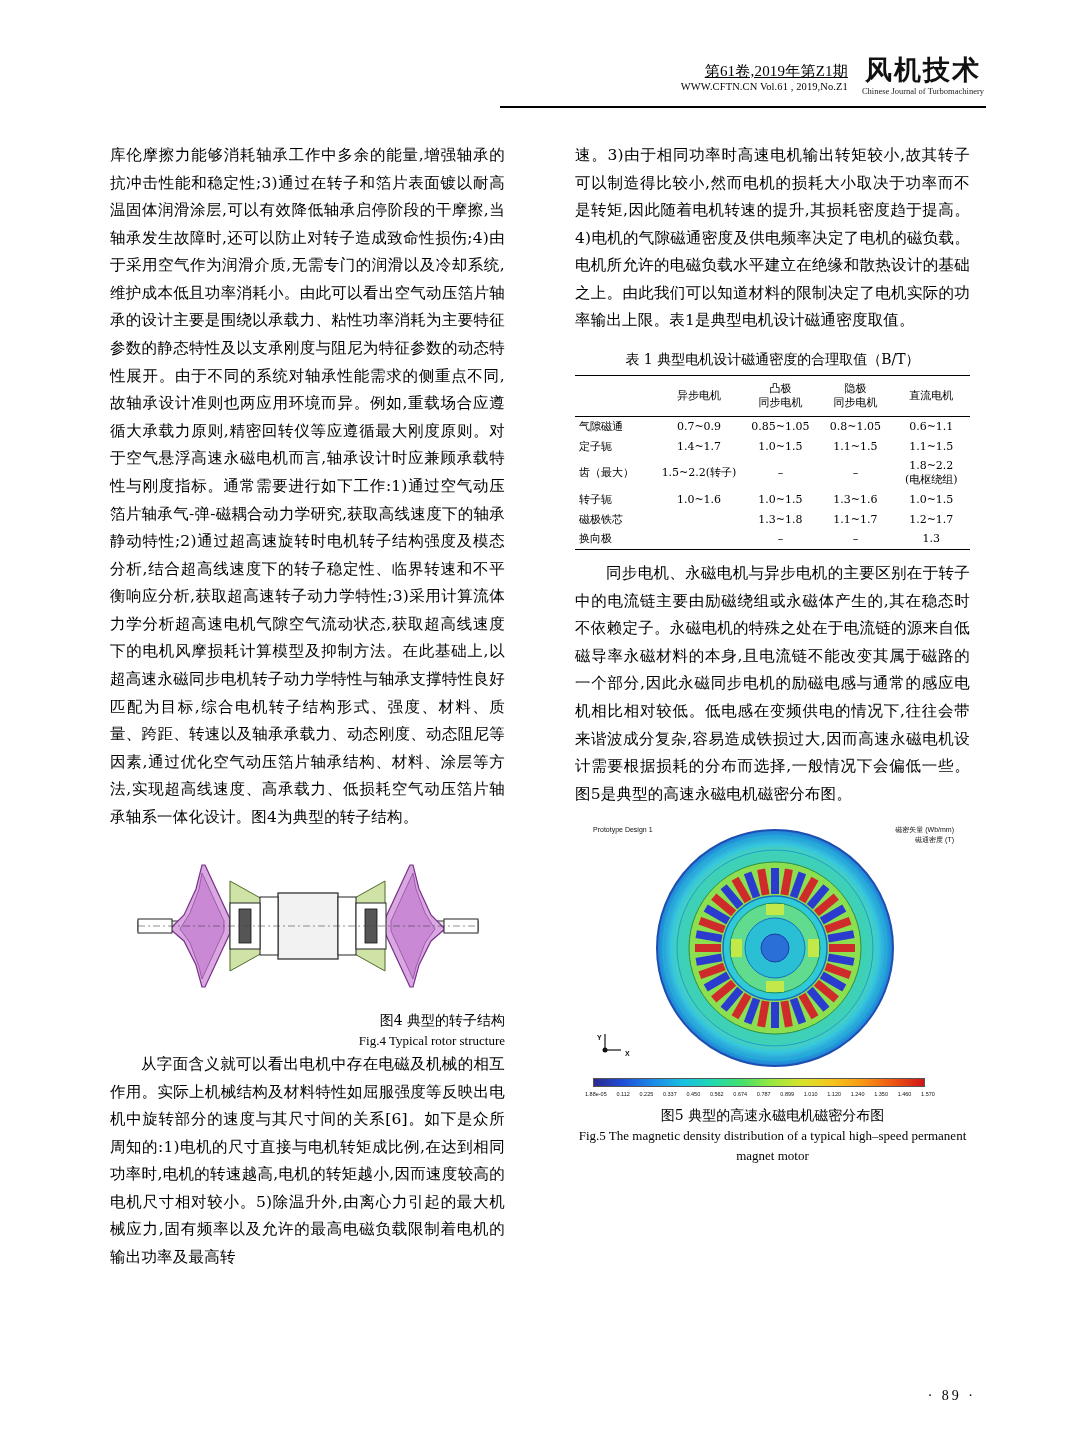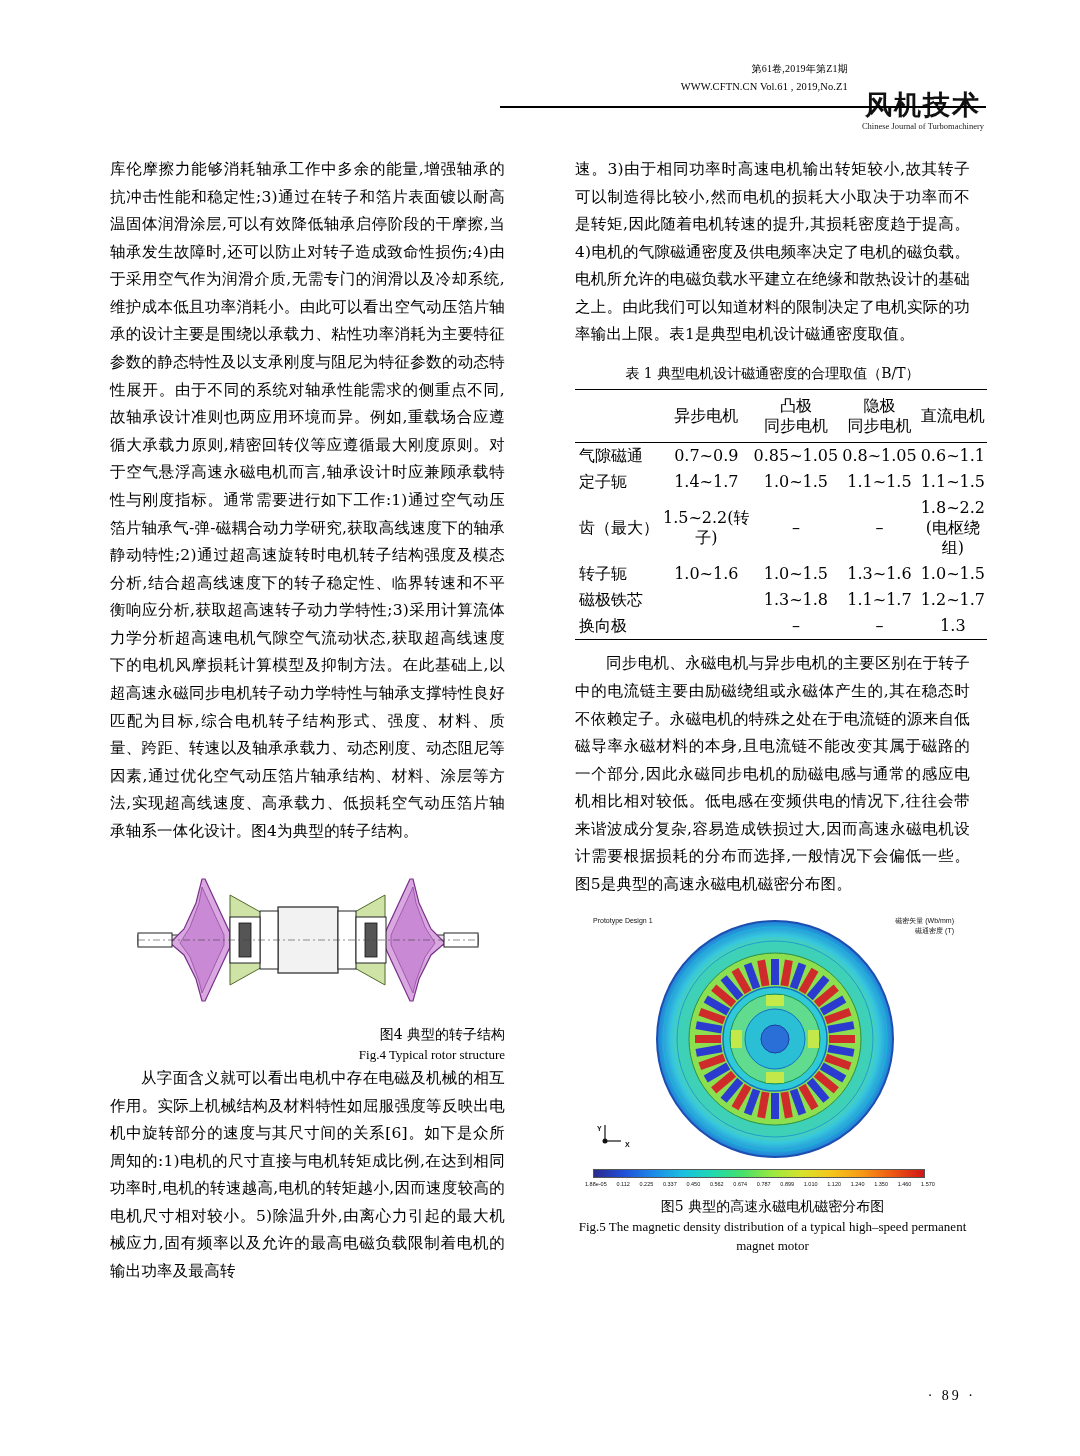--- a/index.html
+++ b/index.html
@@ -27,54 +27,53 @@
     right: 96px;
     display: flex;
     align-items: flex-start;
     gap: 14px;
   }
   .header-left {
     text-align: right;
     padding-top: 6px;
   }
   .header-line1 {
-    font-size: 10px;
+    font-size: 15px;
     letter-spacing: .2px;
-    margin-bottom: 5px;
     font-family: "Liberation Serif", serif;
+    text-decoration: underline;
   }
   .header-line2 {
     font-size: 10.5px;
     letter-spacing: .1px;
     font-family: "Liberation Serif", serif;
   }
   .masthead {
     text-align: center;
     line-height: 1.05;
   }
   .masthead-cn {
     font-size: 27px;
     font-weight: bold;
     font-family: "DejaVu Serif", serif;
     letter-spacing: 2px;
     color: #111;
     white-space: nowrap;
-    margin-top: 35px;
   }
   .masthead-en {
     font-size: 8.5px;
     font-family: "Liberation Serif", serif;
     color: #222;
     margin-top: 3px;
     white-space: nowrap;
   }
   
   .col {
     position: absolute;
-    top: 156px;
+    top: 142px;
     width: 395px;
     font-size: 15.5px;
     line-height: 1.78;
     text-align: justify;
     font-family: "DejaVu Serif", serif;
   }
   .col-left { left: 110px; }
   .col-right { left: 575px; }
   p.body-text {
     margin: 0;
@@ -118,21 +117,21 @@
     text-align: center;
     font-size: 14px;
     line-height: 1.45;
     margin: 14px 0 6px 0;
     font-family: "DejaVu Serif", serif;
   }
   .table-title .en { font-family: "Liberation Serif", serif; font-size: 13px;}
   table.flux {
     width: 395px;
     border-collapse: collapse;
-    font-size: 16px;
+    font-size: 11px;
     font-family: "DejaVu Serif", serif;
   }
   table.flux th, table.flux td {
     padding: 3px 2px;
     text-align: center;
     vertical-align: middle;
     line-height: 1.25;
   }
   table.flux thead th {
     border-top: 1.6px solid #000;

